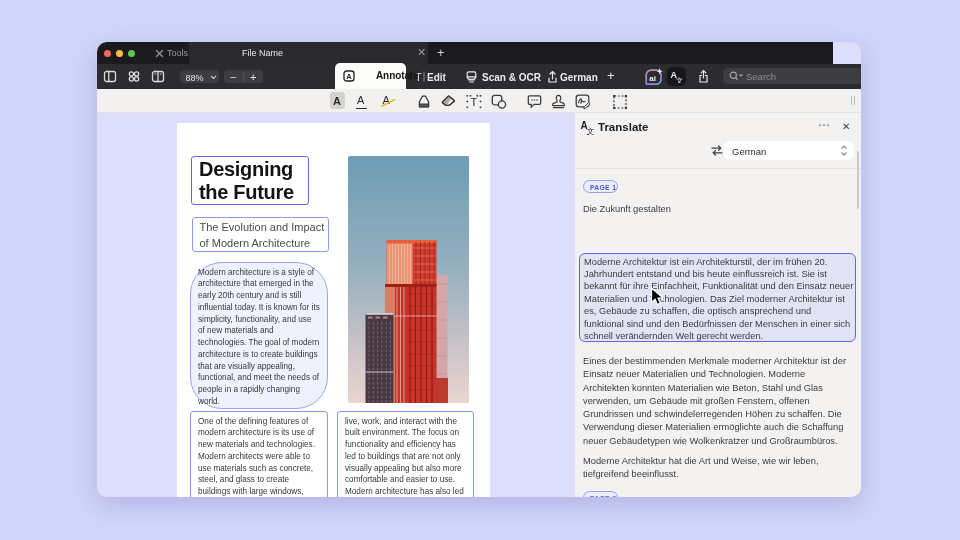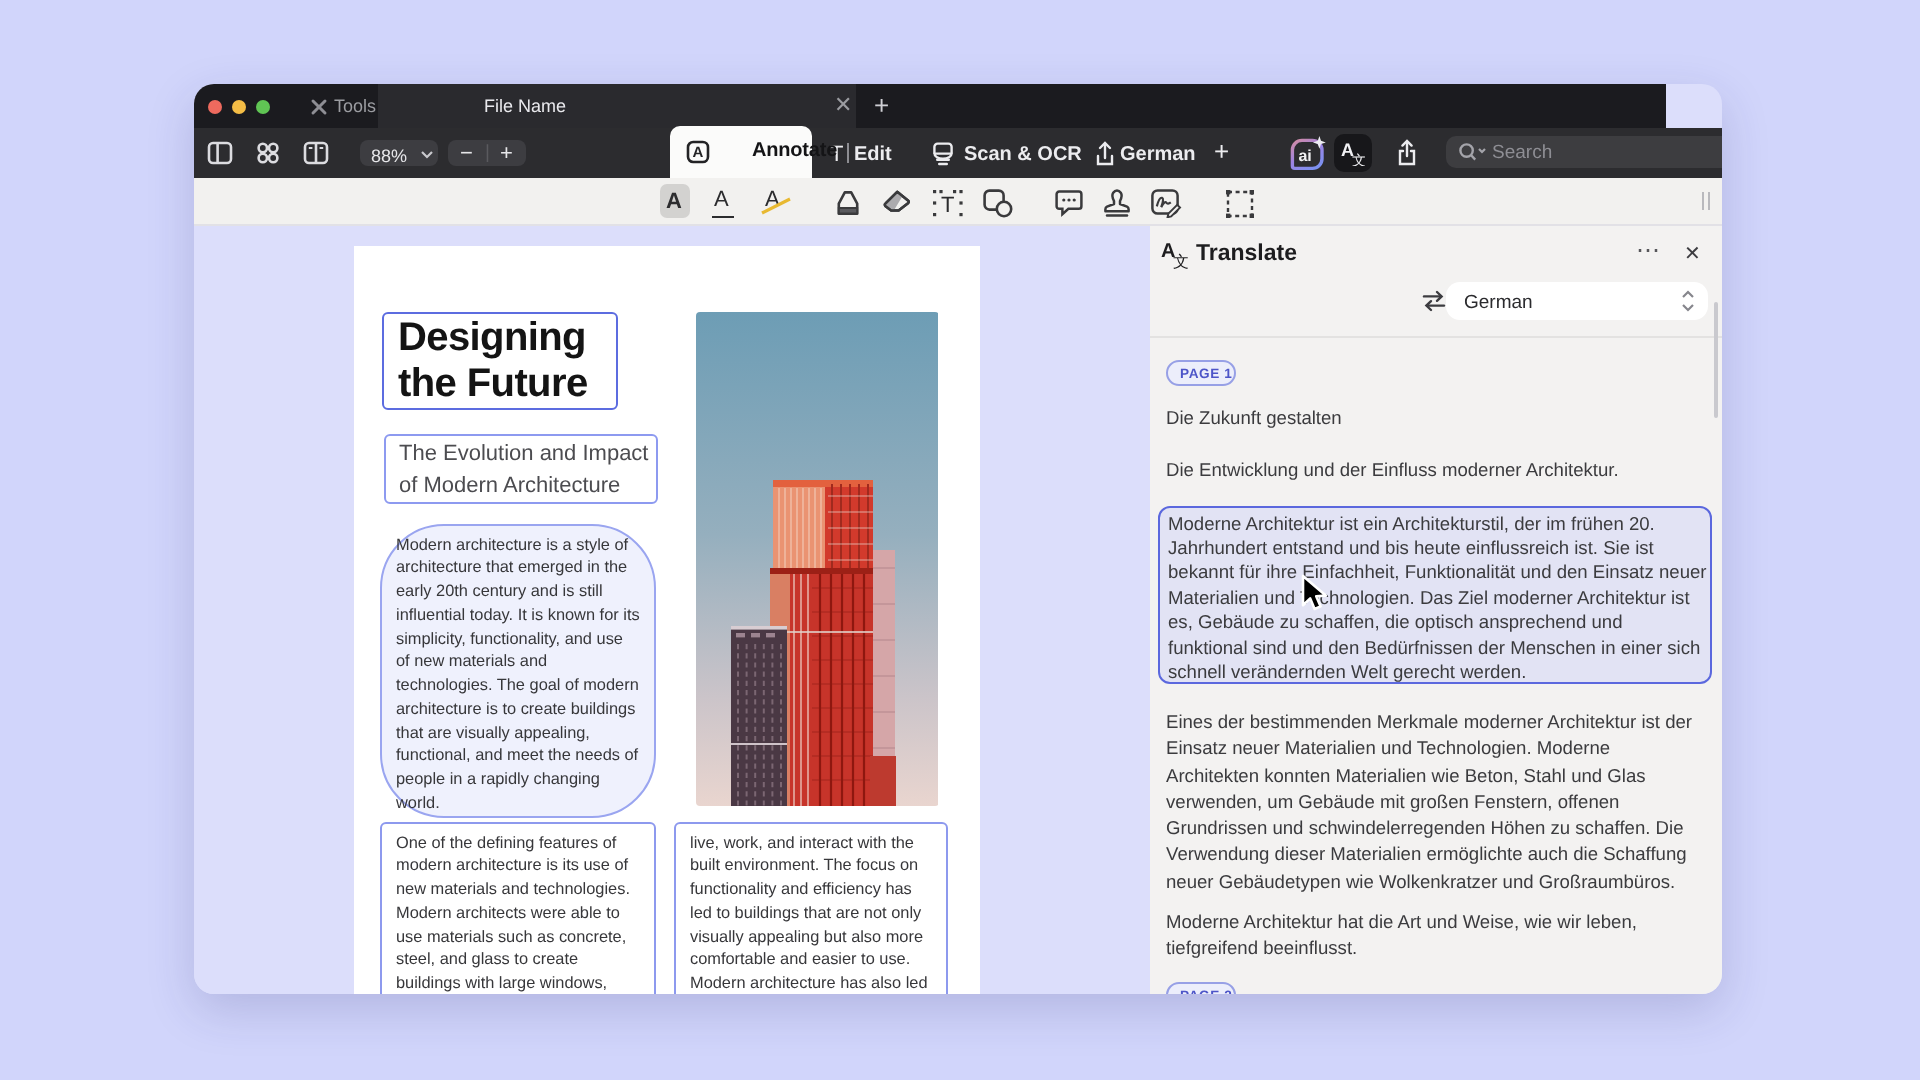--- a/index.html
+++ b/index.html
@@ -399,21 +399,20 @@
             <path d="M1.5 3.5 L4 1 L6.5 3.5"></path>
             <path d="M1.5 7.5 L4 10 L6.5 7.5"></path>
           </g>
       </svg>
     </div>
     <div class="divider"></div>
     <div class="chip" style="left:8px; top:67px; width:35px;">
         <span style="position:absolute; left:6px; top:3px;">PAGE 1</span>
       </div>
     <div class="gtext" style="left:8px; top:90px;">Die Zukunft gestalten</div>
-    <div class="gtext" style="left:8px; top:116px;">Die Entwicklung und der Einfluss moderner Architektur.</div>
     <div class="hlbox"></div>
     <div class="gtext" style="left:9px; top:142.5px; line-height:12.45px; white-space:nowrap;">Moderne Architektur ist ein Architekturstil, der im frühen 20.<br>Jahrhundert entstand und bis heute einflussreich ist. Sie ist<br>bekannt für ihre Einfachheit, Funktionalität und den Einsatz neuer<br>Materialien und Technologien. Das Ziel moderner Architektur ist<br>es, Gebäude zu schaffen, die optisch ansprechend und<br>funktional sind und den Bedürfnissen der Menschen in einer sich<br>schnell verändernden Welt gerecht werden.</div>
     <div class="gtext" style="left:8px; top:242px;">Eines der bestimmenden Merkmale moderner Architektur ist der<br>Einsatz neuer Materialien und Technologien. Moderne<br>Architekten konnten Materialien wie Beton, Stahl und Glas<br>verwenden, um Gebäude mit großen Fenstern, offenen<br>Grundrissen und schwindelerregenden Höhen zu schaffen. Die<br>Verwendung dieser Materialien ermöglichte auch die Schaffung<br>neuer Gebäudetypen wie Wolkenkratzer und Großraumbüros.</div>
     <div class="gtext" style="left:8px; top:342px;">Moderne Architektur hat die Art und Weise, wie wir leben,<br>tiefgreifend beeinflusst.</div>
     <div class="chip" style="left:8px; top:378px; width:35px;">
         <span style="position:absolute; left:6px; top:3px;">PAGE 2</span>
       </div>
     <div style="position:absolute; left:281.5px; top:38px; width:2.5px; height:58px; background:#c9c9ce; border-radius:2px;"></div>
 
     <svg class="abs" style="left:73.5px; top:173.5px;" width="15" height="21" viewBox="0 0 15 21">

